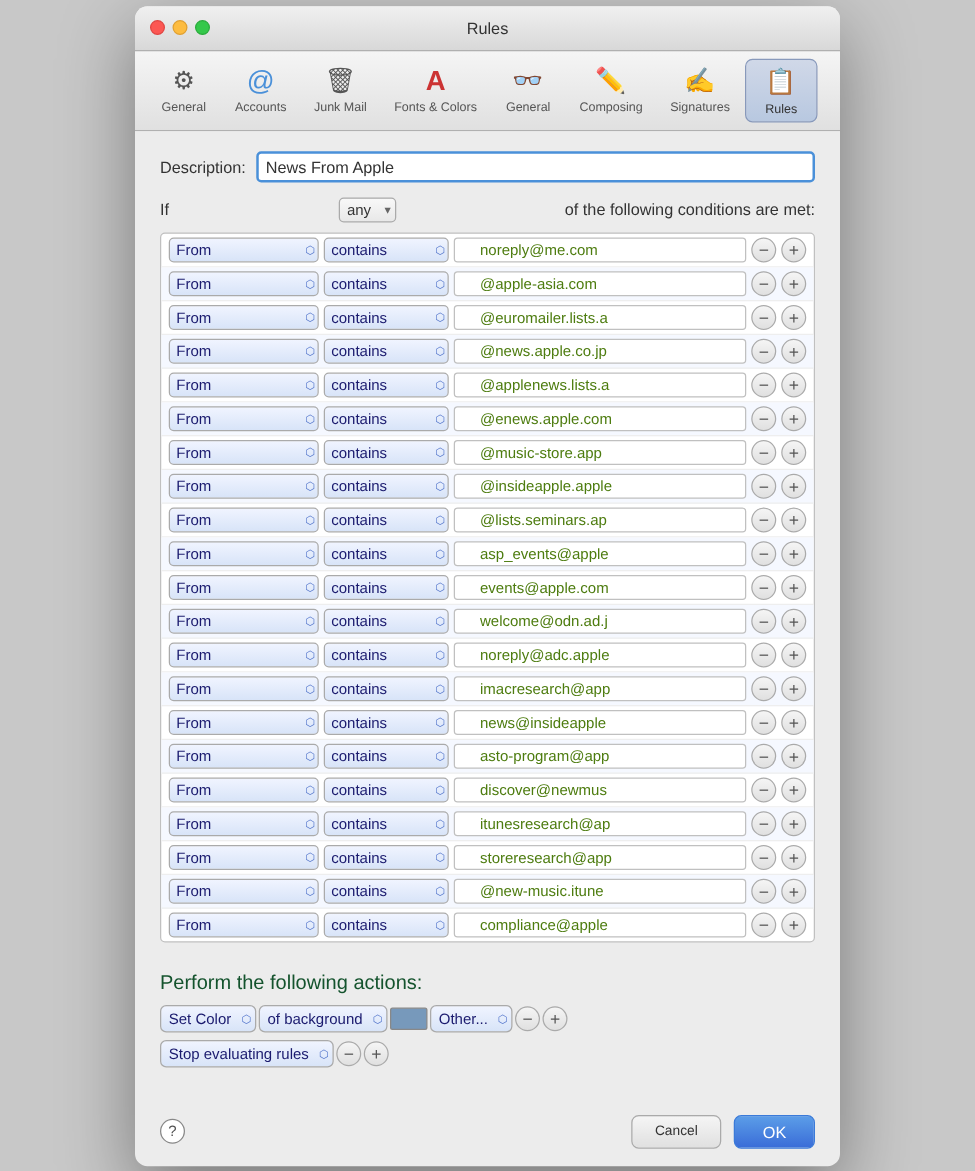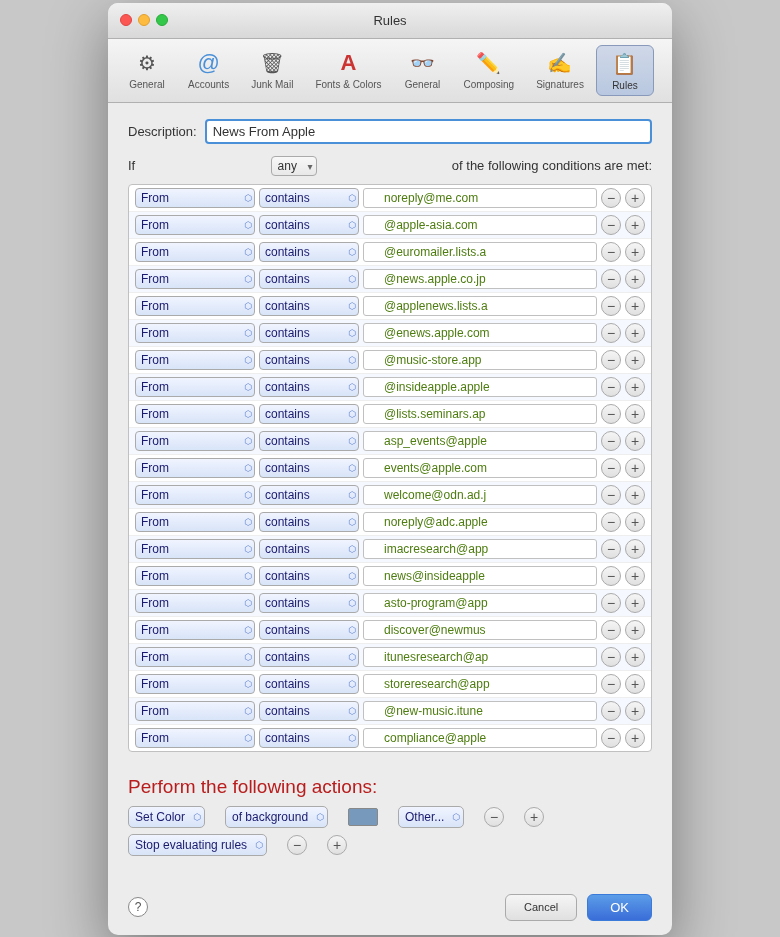--- a/index.html
+++ b/index.html
@@ -204,35 +204,35 @@
       display: flex;
       align-items: center;
       justify-content: center;
       cursor: pointer;
       font-size: 14px;
       color: #555;
       flex-shrink: 0;
       line-height: 1;
     }
     .actions-header {
-      font-size: 19px;
-      color: #b91c1c;
+      font-size: 16px;
+      color: #14532d;
       margin-bottom: 8px;
       margin-top: 24px;
     }
     .actions-list {
       display: flex;
       flex-direction: column;
       gap: 6px;
       margin-bottom: 14px;
     }
     .action-row {
       display: flex;
       align-items: center;
-      gap: 20px;
+      gap: 2px;
     }
     .action-select {
       padding: 3px 18px 3px 6px;
       border-radius: 5px;
       border: 1px solid #aaa;
       background: linear-gradient(to bottom, #f0f4ff, #d8e4f8);
       font-size: 12px;
       appearance: none;
       -webkit-appearance: none;
       cursor: pointer;

